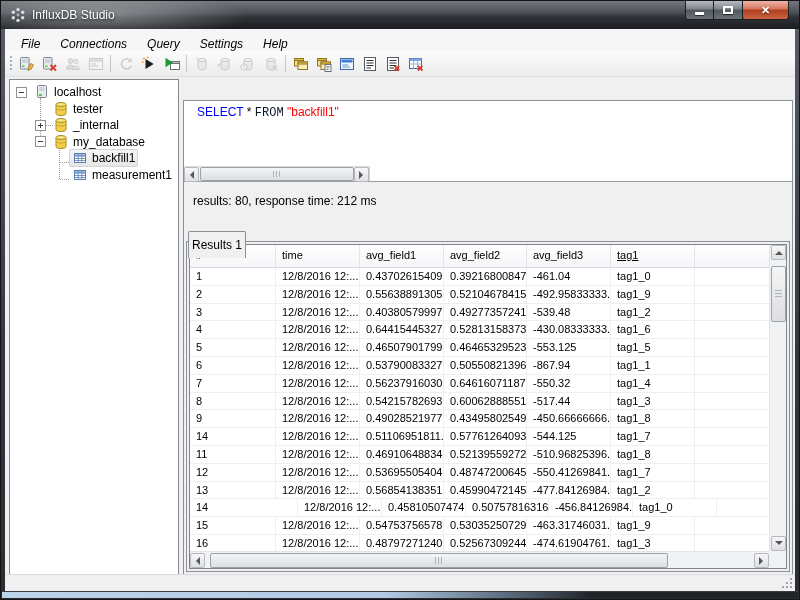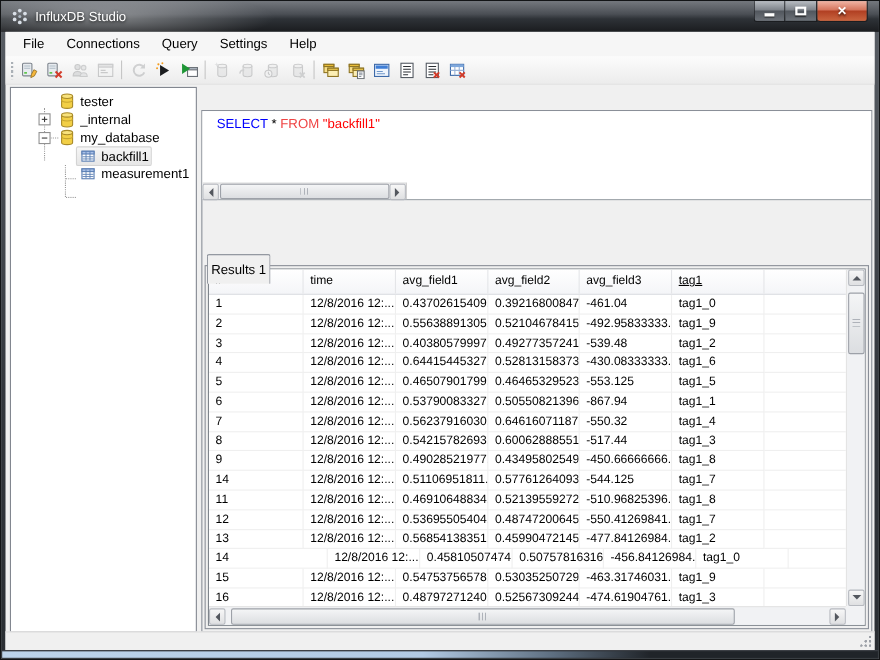--- a/index.html
+++ b/index.html
@@ -29,21 +29,21 @@
   .glyph-max { width:10px; height:8px; border:2px solid #fff; box-shadow:0 1px 1px rgba(0,0,0,.6); }
 
   
   .client { position:absolute; left:4px; right:4px; top:28px; bottom:8px; background:#f0f0f0; }
   .bottomedge { position:absolute; left:1px; right:1px; bottom:1px; height:7px;
     background:linear-gradient(to right,#bcd3ea 0%,#b2cae4 48%,#5d6e80 63%,#202429 74%,#202429 100%);
     border-top:1px solid #3a3e44; }
 
   
   .menubar { position:absolute; left:0; top:0; right:0; height:22px; background:#f6f6f6;
-    display:flex; align-items:center; padding-left:6px; }
+    display:flex; align-items:flex-end; padding-left:6px;font-style:italic; }
   .menu-item { padding:0 10px; display:flex; align-items:center; }
 
   
   .toolbar { position:absolute; left:0; top:22px; right:0; height:26px;
     background:linear-gradient(#fcfcfc,#ececec); border-bottom:1px solid #e0e0e0;
     display:flex; align-items:center; padding-left:2px; }
   .tb-grip { width:5px; height:16px; margin:0 3px;
     background:repeating-linear-gradient(#aab0b6 0 2px, transparent 2px 4px); width:2px; }
   .tb-btn { width:23px; height:22px; display:flex; align-items:center; justify-content:center; border-radius:2px; }
   .tb-btn.disabled { opacity:.42; filter:grayscale(.8); }
@@ -355,20 +355,34 @@
           </span>
         </div>
       </div>
 
     <div class="tree" id="tree">
       <div class="guide" style="left:30px; top:18px; height:48px;"></div>
       <div class="stub" style="left:31px; top:45px; width:12px;"></div>
       <div class="guide" style="left:49px; top:70px; height:29px;"></div>
       <div class="stub" style="left:50px; top:82px; width:9px;"></div>
       <div class="stub" style="left:50px; top:99px; width:9px;"></div>
+    <div class="tree-row" style="padding-left: 6px;">
+          <span class="expander minus"></span>
+          <span class="node">
+            <span class="tree-ic">
+              <svg xmlns="http://www.w3.org/2000/svg" viewBox="0 0 16 16">
+                <rect x="3.5" y="1.5" width="9" height="12" rx="1" fill="#e8ecf0" stroke="#7d848d"></rect>
+                <line x1="5.5" y1="4" x2="10.5" y2="4" stroke="#aebbc6"></line>
+                <line x1="5.5" y1="6" x2="10.5" y2="6" stroke="#aebbc6"></line>
+                <rect x="5" y="10" width="3" height="2" fill="#58c443"></rect>
+              </svg>
+            </span>
+            <span class="tree-label">localhost</span>
+          </span>
+        </div>
         <div class="tree-row" style="padding-left: 25px;">
           <span class="expander placeholder"></span>
           <span class="node">
             <span class="tree-ic">
               <svg xmlns="http://www.w3.org/2000/svg" viewBox="0 0 16 16">
                 <path d="M3 3.5v9c0 1.2 2.2 2 5 2s5-.8 5-2v-9" fill="#f2cf46" stroke="#a98a27"></path>
                 <ellipse cx="8" cy="3.5" rx="5" ry="2" fill="#f8e27d" stroke="#a98a27"></ellipse>
                 <path d="M3 7c0 1.2 2.2 2 5 2s5-.8 5-2" fill="none" stroke="#c7a52f"></path>
               </svg>
             </span>
@@ -432,32 +446,33 @@
             </span>
             <span class="tree-label">measurement1</span>
           </span>
         </div>
       </div>
 
     <div class="rightpanel">
 
       <div class="tabpage">
         <div class="editor">
-          <div class="code" id="code"><span style="color: rgb(0, 0, 255);">SELECT</span><span style="color: rgb(0, 0, 0);"> * </span><span style="color: #ef4444;">FROM</span><span style="color: rgb(0, 0, 0);"> </span><span style="color: rgb(255, 0, 0);">"backfill1"</span></div>
+          <div class="code" id="code"><span style="color: rgb(0, 0, 255);">SELECT</span><span style="color: rgb(0, 0, 0);"> * </span><span style="color: #0f172a; font-family: Liberation Mono, monospace;">FROM</span><span style="color: rgb(0, 0, 0);"> </span><span style="color: rgb(255, 0, 0);">"backfill1"</span></div>
           <div class="sb editor-hscroll">
             <div class="sb-btn" style="left:0; top:0;">
                 <span class="arr arr-left"></span>
               </div>
             <div class="sb-thumb h" style="left:16px; top:0; height:14px; width:154px;"></div>
             <div class="sb-btn" style="right:0; top:0;">
                 <span class="arr arr-right"></span>
               </div>
           </div>
         </div>
 
+        <div class="summary">results: 80, response time: 212 ms</div>
 
         <div class="results-tab">Results 1</div>
 
         <div class="resultsbox">
           <div class="listview">
             <div class="lv-header" id="lvheader">
                 <div class="lv-h" style="width: 86px;">#</div>
                 <div class="lv-h" style="width: 84px;">time</div>
                 <div class="lv-h" style="width: 84px;">avg_field1</div>
                 <div class="lv-h" style="width: 83px;">avg_field2</div>

